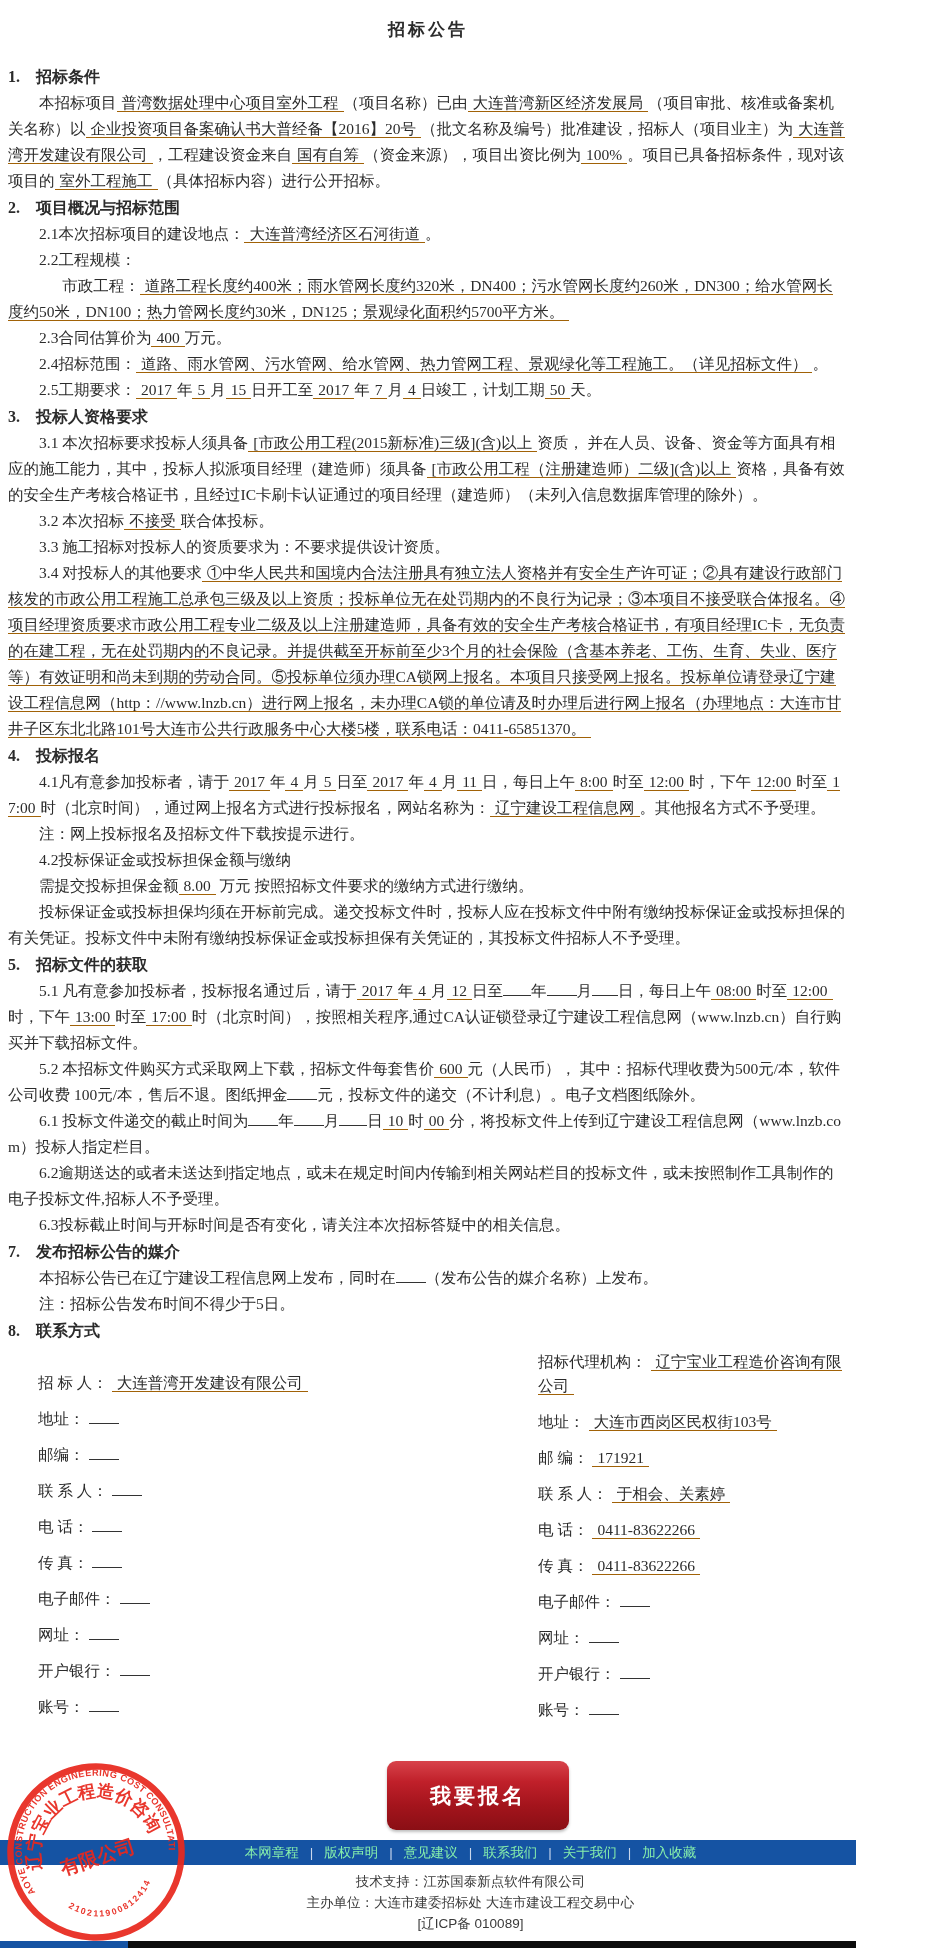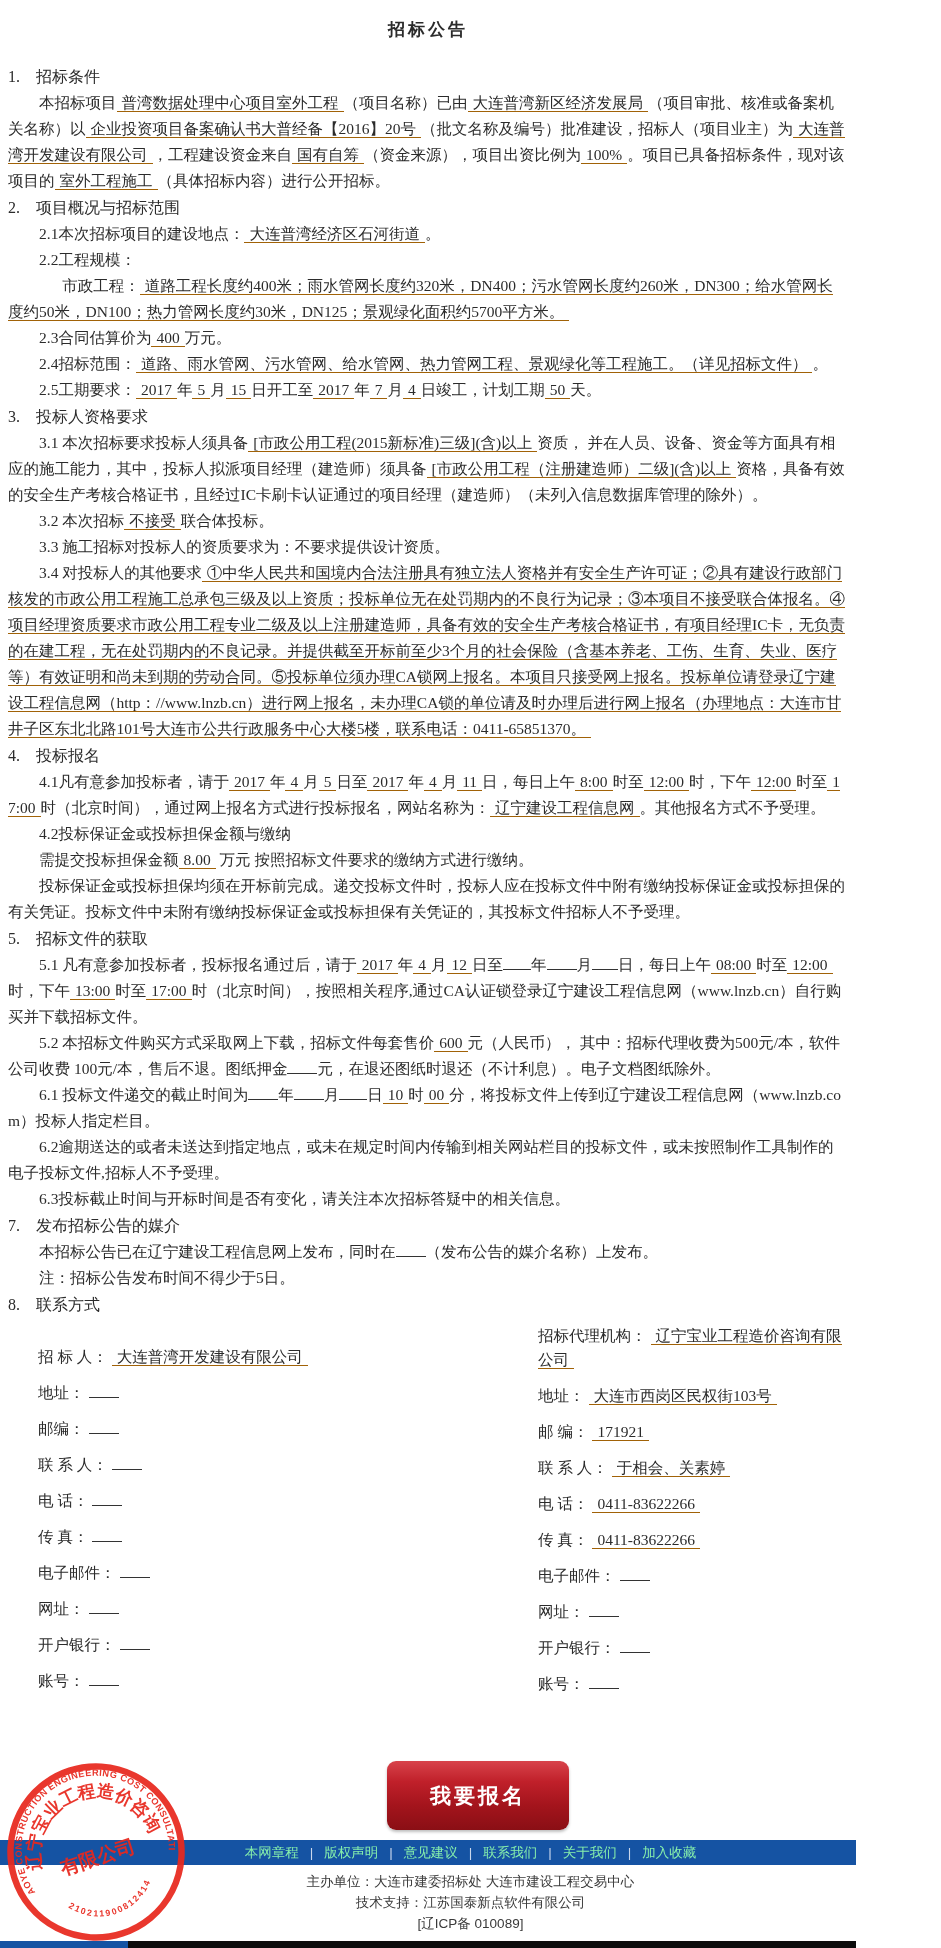--- a/index.html
+++ b/index.html
@@ -8,21 +8,21 @@
     --button-red-top:#d8434b;
     --button-red-bottom:#8a0f15;
     --stamp-red:#e8281e;
     --ink:#2b2b2b;
   }
   html,body{margin:0;padding:0;background:#ffffff;}
   body{width:941px;font-family:"Liberation Serif","DejaVu Serif",serif;color:var(--ink);}
   .doc{position:relative;width:856px;height:1948px;overflow:hidden;background:#fff;}
   .content{padding:0 8px;}
   .title{text-align:center;font-size:17px;font-weight:bold;letter-spacing:3px;margin:18px 0 22px 0;}
-  .sec-h{margin:0;font-size:16px;font-weight:normal;line-height:27px;}
+  .sec-h{margin:0;font-size:16px;font-weight:bold;line-height:27px;}
   .sec-h .num{display:inline-block;margin-right:16px;}
   .para{margin:0;font-size:15.5px;line-height:26px;text-indent:2em;word-break:break-all;}
   .para.indent3{text-indent:3.5em;}
   .u{border-bottom:1px solid #a16207;padding:0 5px;}
   .blank{display:inline-block;border-bottom:1px solid #333;height:15px;vertical-align:baseline;}
   
   .contact{display:flex;align-items:flex-start;margin-top:6px;}
   .col-left{width:500px;box-sizing:border-box;padding:21px 0 0 30px;}
   .col-right{flex:1;box-sizing:border-box;padding:0 6px 0 30px;}
   .crow{font-size:15.5px;line-height:24px;margin-bottom:12px;word-break:break-all;}
@@ -68,27 +68,28 @@
     <p class="para"><span>2.5工期要求：</span><span class="u">2017</span><span>年</span><span class="u">5</span><span>月</span><span class="u">15</span><span>日开工至</span><span class="u">2017</span><span>年</span><span class="u">7</span><span>月</span><span class="u">4</span><span>日竣工，计划工期</span><span class="u">50</span><span>天。</span></p>
 
     <p class="sec-h"><span class="num">3.</span><span>投标人资格要求</span></p>
     <p class="para"><span>3.1 本次招标要求投标人须具备</span><span class="u">[市政公用工程(2015新标准)三级](含)以上</span><span>资质， 并在人员、设备、资金等方面具有相应的施工能力，其中，投标人拟派项目经理（建造师）须具备</span><span class="u">[市政公用工程（注册建造师）二级](含)以上</span><span>资格，具备有效的安全生产考核合格证书，且经过IC卡刷卡认证通过的项目经理（建造师）（未列入信息数据库管理的除外）。</span></p>
     <p class="para"><span>3.2 本次招标</span><span class="u">不接受</span><span>联合体投标。</span></p>
     <p class="para"><span>3.3 施工招标对投标人的资质要求为：不要求提供设计资质。</span></p>
     <p class="para"><span>3.4 对投标人的其他要求</span><span class="u">①中华人民共和国境内合法注册具有独立法人资格并有安全生产许可证；②具有建设行政部门核发的市政公用工程施工总承包三级及以上资质；投标单位无在处罚期内的不良行为记录；③本项目不接受联合体报名。④项目经理资质要求市政公用工程专业二级及以上注册建造师，具备有效的安全生产考核合格证书，有项目经理IC卡，无负责的在建工程，无在处罚期内的不良记录。并提供截至开标前至少3个月的社会保险（含基本养老、工伤、生育、失业、医疗等）有效证明和尚未到期的劳动合同。⑤投标单位须办理CA锁网上报名。本项目只接受网上报名。投标单位请登录辽宁建设工程信息网（http：//www.lnzb.cn）进行网上报名，未办理CA锁的单位请及时办理后进行网上报名（办理地点：大连市甘井子区东北北路101号大连市公共行政服务中心大楼5楼，联系电话：0411-65851370。</span></p>
 
     <p class="sec-h"><span class="num">4.</span><span>投标报名</span></p>
     <p class="para"><span>4.1凡有意参加投标者，请于</span><span class="u">2017</span><span>年</span><span class="u">4</span><span>月</span><span class="u">5</span><span>日至</span><span class="u">2017</span><span>年</span><span class="u">4</span><span>月</span><span class="u">11</span><span>日，每日上午</span><span class="u">8:00</span><span>时至</span><span class="u">12:00</span><span>时，下午</span><span class="u">12:00</span><span>时至</span><span class="u">17:00</span><span>时（北京时间），通过网上报名方式进行投标报名，网站名称为：</span><span class="u">辽宁建设工程信息网</span><span>。其他报名方式不予受理。</span></p>
+    <p class="para"><span>注：网上投标报名及招标文件下载按提示进行。</span></p>
     <p class="para"><span>4.2投标保证金或投标担保金额与缴纳</span></p>
     <p class="para"><span>需提交投标担保金额</span><span class="u">8.00</span><span> 万元 按照招标文件要求的缴纳方式进行缴纳。</span></p>
     <p class="para"><span>投标保证金或投标担保均须在开标前完成。递交投标文件时，投标人应在投标文件中附有缴纳投标保证金或投标担保的有关凭证。投标文件中未附有缴纳投标保证金或投标担保有关凭证的，其投标文件招标人不予受理。</span></p>
 
     <p class="sec-h"><span class="num">5.</span><span>招标文件的获取</span></p>
     <p class="para"><span>5.1 凡有意参加投标者，投标报名通过后，请于</span><span class="u">2017</span><span>年</span><span class="u">4</span><span>月</span><span class="u">12</span><span>日至</span><span class="blank" style="width: 28px;"></span><span>年</span><span class="blank" style="width: 30px;"></span><span>月</span><span class="blank" style="width: 26px;"></span><span>日，每日上午</span><span class="u">08:00</span><span>时至</span><span class="u">12:00</span><span>时，下午</span><span class="u">13:00</span><span>时至</span><span class="u">17:00</span><span>时（北京时间），按照相关程序,通过CA认证锁登录辽宁建设工程信息网（www.lnzb.cn）自行购买并下载招标文件。</span></p>
-    <p class="para"><span>5.2 本招标文件购买方式采取网上下载，招标文件每套售价</span><span class="u">600</span><span>元（人民币）， 其中：招标代理收费为500元/本，软件公司收费 100元/本，售后不退。图纸押金</span><span class="blank" style="width: 30px;"></span><span>元，在退还图纸时退还（不计利息）。电子文档图纸除外。</span></p>
+    <p class="para"><span>5.2 本招标文件购买方式采取网上下载，招标文件每套售价</span><span class="u">600</span><span>元（人民币）， 其中：招标代理收费为500元/本，软件公司收费 100元/本，售后不退。图纸押金</span><span class="blank" style="width: 30px;"></span><span>元，投标文件的递交（不计利息）。电子文档图纸除外。</span></p>
 
     <p class="para"><span>6.1 投标文件递交的截止时间为</span><span class="blank" style="width: 30px;"></span><span>年</span><span class="blank" style="width: 30px;"></span><span>月</span><span class="blank" style="width: 28px;"></span><span>日</span><span class="u">10</span><span>时</span><span class="u">00</span><span>分，将投标文件上传到辽宁建设工程信息网（www.lnzb.com）投标人指定栏目。</span></p>
     <p class="para"><span>6.2逾期送达的或者未送达到指定地点，或未在规定时间内传输到相关网站栏目的投标文件，或未按照制作工具制作的电子投标文件,招标人不予受理。</span></p>
     <p class="para"><span>6.3投标截止时间与开标时间是否有变化，请关注本次招标答疑中的相关信息。</span></p>
 
     <p class="sec-h"><span class="num">7.</span><span>发布招标公告的媒介</span></p>
     <p class="para"><span>本招标公告已在辽宁建设工程信息网上发布，同时在</span><span class="blank" style="width: 30px;"></span><span>（发布公告的媒介名称）上发布。</span></p>
     <p class="para"><span>注：招标公告发布时间不得少于5日。</span></p>
 
     <p class="sec-h"><span class="num">8.</span><span>联系方式</span></p>
@@ -131,22 +132,22 @@
     <a>意见建议</a>
     <span class="sep">|</span>
     <a>联系我们</a>
     <span class="sep">|</span>
     <a>关于我们</a>
     <span class="sep">|</span>
     <a>加入收藏</a>
   </div>
 
   <div class="footer-info">
+    <div>技术支持：江苏国泰新点软件有限公司</div>
     <div>主办单位：大连市建委招标处 大连市建设工程交易中心</div>
-    <div>技术支持：江苏国泰新点软件有限公司</div>
     <div>[辽ICP备 010089]</div>
   </div>
 
   <svg class="stamp" viewBox="0 0 200 200">
     <g transform="rotate(-18 100 100)" fill="none">
       <defs>
         <path id="st-en" d="M 24,122 A 80,80 0 1 1 176,122"></path>
         <path id="st-cn" d="M 42,124 A 62,62 0 1 1 158,124"></path>
         <path id="st-num" d="M 42,126 A 60,60 0 0 0 158,126"></path>
       </defs>

